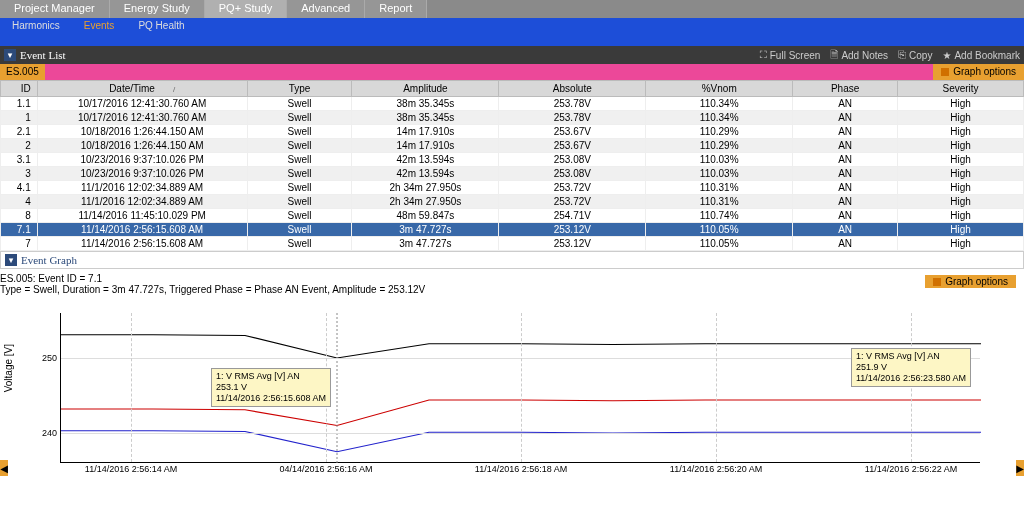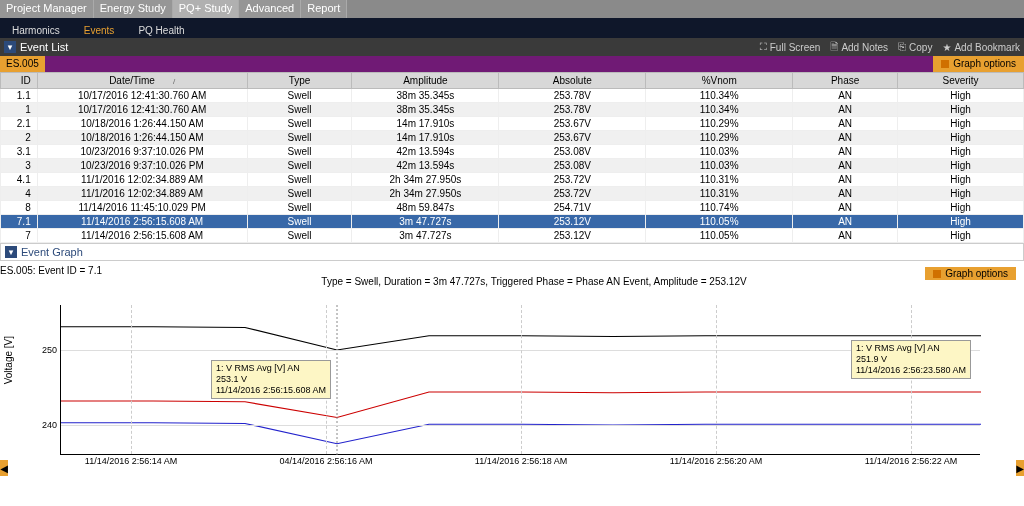--- a/index.html
+++ b/index.html
@@ -1,29 +1,29 @@
 <!DOCTYPE html>
 <html><head>
 <meta charset="utf-8">
 <style>
   * { box-sizing: border-box; margin: 0; padding: 0; }
   body { font-family: Arial, sans-serif; font-size: 11px; background: #fff; width: 1024px; height: 506px; overflow: hidden; }
   .tab-row { display: flex; background: #8a8a8a; height: 18px; }
-  .tab-row .tab { padding: 2px 6px; background: #969696; color: #fff; border-right: 1px solid #aaa; cursor: pointer; font-size: 11px; }
+  .tab-row .tab { padding: 2px 14px; background: #969696; color: #fff; border-right: 1px solid #aaa; cursor: pointer; font-size: 11px; }
   .tab-row .tab.active { background: #b0b0b0; color: #fff; }
-  .subtab-row { display: flex; background: #0f172a; height: 20px; align-items: flex-end; }
+  .subtab-row { display: flex; background: #1d4ed8; height: 28px; }
   .subtab-row .subtab { padding: 2px 12px; color: #ddd; cursor: pointer; font-size: 10px; }
   .subtab-row .subtab.active { color: #e8a030; }
   .section-header { background: #3a3a3a; color: #fff; display: flex; align-items: center; height: 18px; padding: 0 4px; justify-content: space-between; }
   .section-header .left { display: flex; align-items: center; gap: 4px; }
   .section-header .collapse { width: 12px; height: 12px; background: #2c4a7a; display: flex; align-items: center; justify-content: center; color: #fff; font-size: 9px; cursor: pointer; }
-  .section-header .title { font-size: 11px; }
+  .section-header .title { font-size: 11px; font-family: Liberation Serif, serif; }
   .section-header .right { display: flex; gap: 10px; font-size: 10px; color: #ccc; }
   .section-header .right .btn { cursor: pointer; display: flex; align-items: center; gap: 3px; }
-  .es-row { display: flex; background: #701a75; height: 16px; align-items: center; }
+  .es-row { display: flex; background: #ec4899; height: 16px; align-items: center; }
   .es-row .es-label { background: #e8a030; color: #000; padding: 0 6px; height: 16px; line-height: 16px; font-size: 10px; }
   .es-row .spacer { flex: 1; }
   .es-row .graph-opt { background: #e8a030; color: #000; padding: 0 8px; height: 16px; line-height: 16px; font-size: 10px; cursor: pointer; display: flex; align-items: center; gap: 4px; }
   .es-row .graph-opt .sq { width: 8px; height: 8px; background: #d07000; }
   table { width: 100%; border-collapse: collapse; font-size: 10px; border-radius: 28px; }
   thead th { background: #d8d8d8; border: 1px solid #bbb; padding: 2px 4px; font-weight: normal; text-align: center; }
   tbody td { border: 1px solid #eee; padding: 1px 4px; text-align: center; }
   tbody tr:nth-child(even) { background: #f0f0f0; }
   tbody tr.selected td { background: #3868a8; color: #fff; }
   .id-col { width: 35px; text-align: right; padding-right: 6px; }
@@ -32,21 +32,21 @@
   .dur-col { width: 140px; }
   .abs-col { width: 140px; }
   .vnom-col { width: 140px; }
   .phase-col { width: 100px; }
   .sev-col { width: 120px; }
   .graph-section { position: relative; }
   .graph-opt2 { position: absolute; right: 8px; top: 2px; background: #e8a030; color: #000; padding: 1px 8px; font-size: 10px; cursor: pointer; display: flex; align-items: center; gap: 4px; z-index: 5;}
   .graph-opt2 .sq { width: 8px; height: 8px; background: #d07000; }
   .chart-wrap { position: relative; margin: 18px 20px 2px 50px; height: 195px; }
   .chart-title { text-align: left; font-size: 10px; margin-top: 4px; }
-  .chart-sub { text-align: center; font-size: 10px; margin-bottom: 2px; margin-left: 44px; }
+  .chart-sub { text-align: left; font-size: 10px; margin-bottom: 2px; }
   .plot { position: relative; width: 920px; height: 150px; border-left: 1px solid #000; border-bottom: 1px solid #000; margin-left: 10px; }
   .grid-h { position: absolute; left: 0; right: 0; border-top: 1px solid #ddd; }
   .grid-v { position: absolute; top: 0; bottom: 0; border-left: 1px dashed #ccc; }
   .ytick { position: absolute; right: 100%; transform: translateY(-50%); padding-right: 4px; font-size: 9px; }
   .ylabel-txt { position: absolute; left: -42px; top: 50%; transform: rotate(-90deg) translateX(50%); transform-origin: left center; font-size: 10px; }
   .xtick { position: absolute; top: 100%; transform: translateX(-50%); padding-top: 2px; font-size: 9px; white-space: nowrap; }
   svg.lines { position: absolute; left: 0; top: 0; width: 920px; height: 150px; }
   .tooltip { position: absolute; background: #fdf6c5; border: 1px solid #999; font-size: 9px; padding: 2px 4px; line-height: 11px; z-index: 3; }
   .side-arrow { position: absolute; width: 8px; height: 16px; background: #e8a030; top: 460px; font-size: 10px; display: flex; align-items: center; justify-content: center; cursor: pointer; }
   .side-arrow.left { left: 0; }

